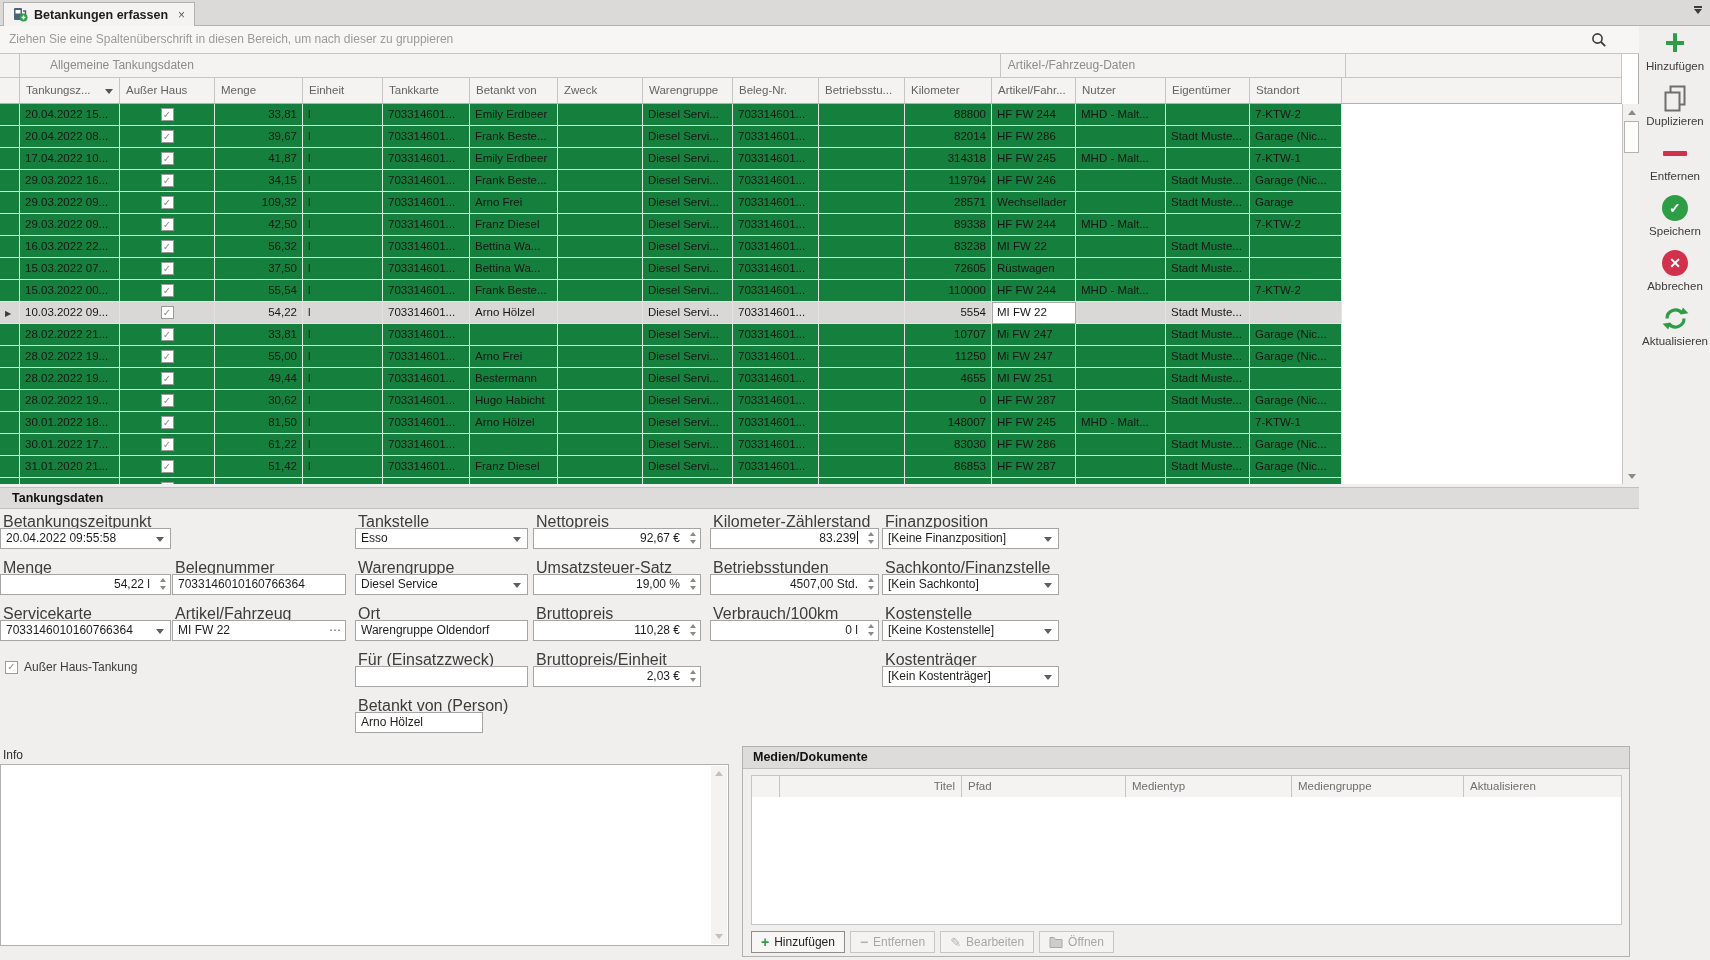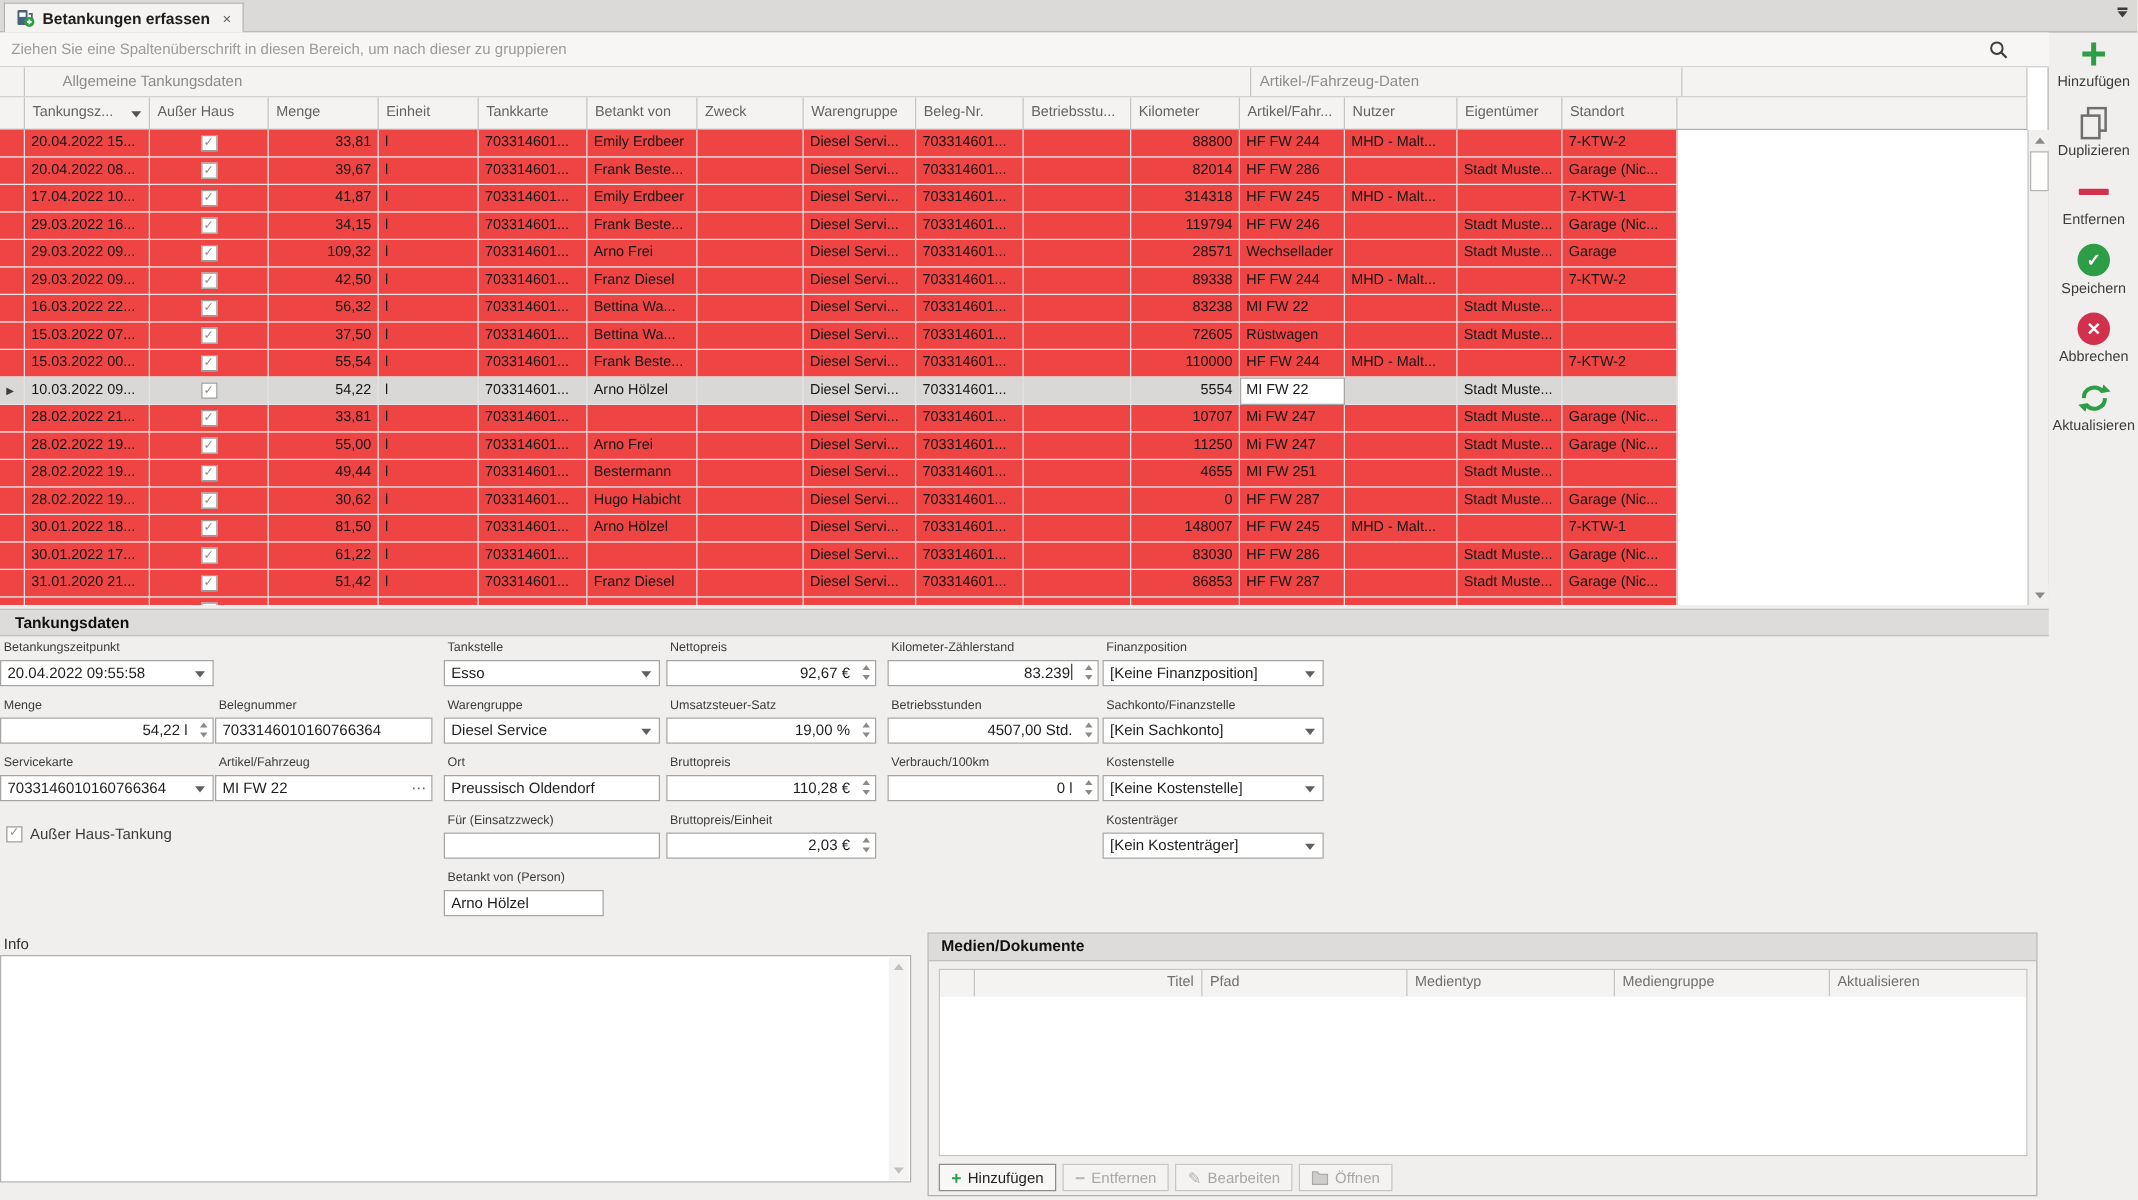--- a/index.html
+++ b/index.html
@@ -31,21 +31,21 @@
     background:#f4f3f1; border-bottom:1px solid #c8c6c4; }
   .bandcell { height:100%; border-right:1px solid #c8c6c4; color:#8c8c89;
     line-height:23px; padding:0 7px; white-space:nowrap; overflow:hidden; font-size:12px; }
   .headrow { position:absolute; left:0; top:24px; width:1622px; height:26px; display:flex;
     background:#f4f3f1; border-bottom:1px solid #b3b1af; }
   .hcell { height:100%; border-right:1px solid #c8c6c4; color:#63635f; line-height:25px;
     padding:0 6px; white-space:nowrap; overflow:hidden; font-size:11.5px; position:relative; }
   .sortarrow { position:absolute; right:6px; top:11px; width:0; height:0;
     border-left:4px solid transparent; border-right:4px solid transparent; border-top:5px solid #55554f; }
   .gridbody { position:absolute; left:0; top:50px; width:1622px; height:380px; background:#fff; overflow:hidden; }
-  .grow { display:flex; width:1342px; height:22px; background:#ef4444; }
+  .grow { display:flex; width:1342px; height:22px; background:#15803d; }
   .grow.sel { background:#d9d8d6; }
   .gcell { height:100%; border-right:1px solid #e4e3e1; border-bottom:1px solid #e4e3e1;
     line-height:21px; padding:0 5px; white-space:nowrap; overflow:hidden; font-size:11.5px; color:#161614; }
   .gcell.a-right { text-align:right; }
   .gcell.a-center { text-align:center; padding:0; display:flex; align-items:center; justify-content:center; }
   .gcell.focuscell { background:#fff; outline:1px solid #aaa8a6; outline-offset:-1px; }
   .selarrow { color:#3c3c3a; font-size:8px; line-height:21px; }
   .cb { width:13px; height:13px; border:1px solid #9a9a98; background:#fff; display:inline-flex;
     align-items:center; justify-content:center; font-size:10px; color:#8c8c8a; line-height:1; }
   
@@ -54,21 +54,21 @@
   .vs-btn { position:absolute; left:1px; width:15px; height:16px; background:#f1f0ee;
     display:flex; align-items:center; justify-content:center; }
   .vs-up { top:0; } .vs-down { bottom:0; }
   .tri-up { width:0; height:0; border-left:4px solid transparent; border-right:4px solid transparent; border-bottom:5px solid #8a8a88; }
   .tri-down { width:0; height:0; border-left:4px solid transparent; border-right:4px solid transparent; border-top:5px solid #8a8a88; }
   .vs-thumb { position:absolute; left:1px; top:17px; width:15px; height:32px; background:#fdfdfc; border:1px solid #b5b3b1; }
   
   .sectionbar { position:absolute; left:0; top:487px; width:1639px; height:22px; background:#dedcda;
     border-top:1px solid #c2c0be; border-bottom:1px solid #c2c0be; font-weight:bold; font-size:12.5px;
     line-height:20px; padding-left:12px; color:#111; }
-  .flabel { position:absolute; font-size:10px; color:#3c3c3a; white-space:nowrap; }
+  .flabel { position:absolute; font-size:16px; color:#3c3c3a; white-space:nowrap; }
   .ed { position:absolute; height:21px; border:1px solid #a7a5a3; background:#fff;
     line-height:19px; font-size:12px; padding:0 5px; white-space:nowrap; overflow:hidden; }
   .edv { display:block; overflow:hidden; white-space:nowrap; }
   .ed.combo { padding-right:20px; } .ed.spin { padding-right:20px; } .ed.ell { padding-right:22px; }
   .ed.spin .edv { text-align:right; }
   .ca { position:absolute; right:6px; top:8px; width:0; height:0;
     border-left:4px solid transparent; border-right:4px solid transparent; border-top:5px solid #5f5f5d; }
   .spinbtns { position:absolute; right:4px; top:3px; display:flex; flex-direction:column; gap:4px; }
   .su { width:0; height:0; border-left:3.5px solid transparent; border-right:3.5px solid transparent; border-bottom:4.5px solid #8a8a88; }
   .sd { width:0; height:0; border-left:3.5px solid transparent; border-right:3.5px solid transparent; border-top:4.5px solid #8a8a88; }
@@ -622,21 +622,21 @@
   <span class="edv">7033146010160766364</span>
   <span class="ca"></span>
 </div>
 <div class="flabel f-c2l r3l">Artikel/Fahrzeug</div>
 <div class="ed ell f-c2 r3e">
   <span class="edv">MI FW 22</span>
   <span class="ellbtn">⋯</span>
 </div>
 <div class="flabel f-c3l r3l">Ort</div>
 <div class="ed f-c3 r3e">
-  <span class="edv">Preussisch Oldendorf</span>
+  <span class="edv">Warengruppe Oldendorf</span>
 </div>
 <div class="flabel f-c4l r3l">Bruttopreis</div>
 <div class="ed spin f-c4 r3e">
   <span class="edv">110,28 €</span>
   <span class="spinbtns">
       <span class="su"></span>
       <span class="sd"></span>
     </span>
 </div>
 <div class="flabel f-c5l r3l">Verbrauch/100km</div>

